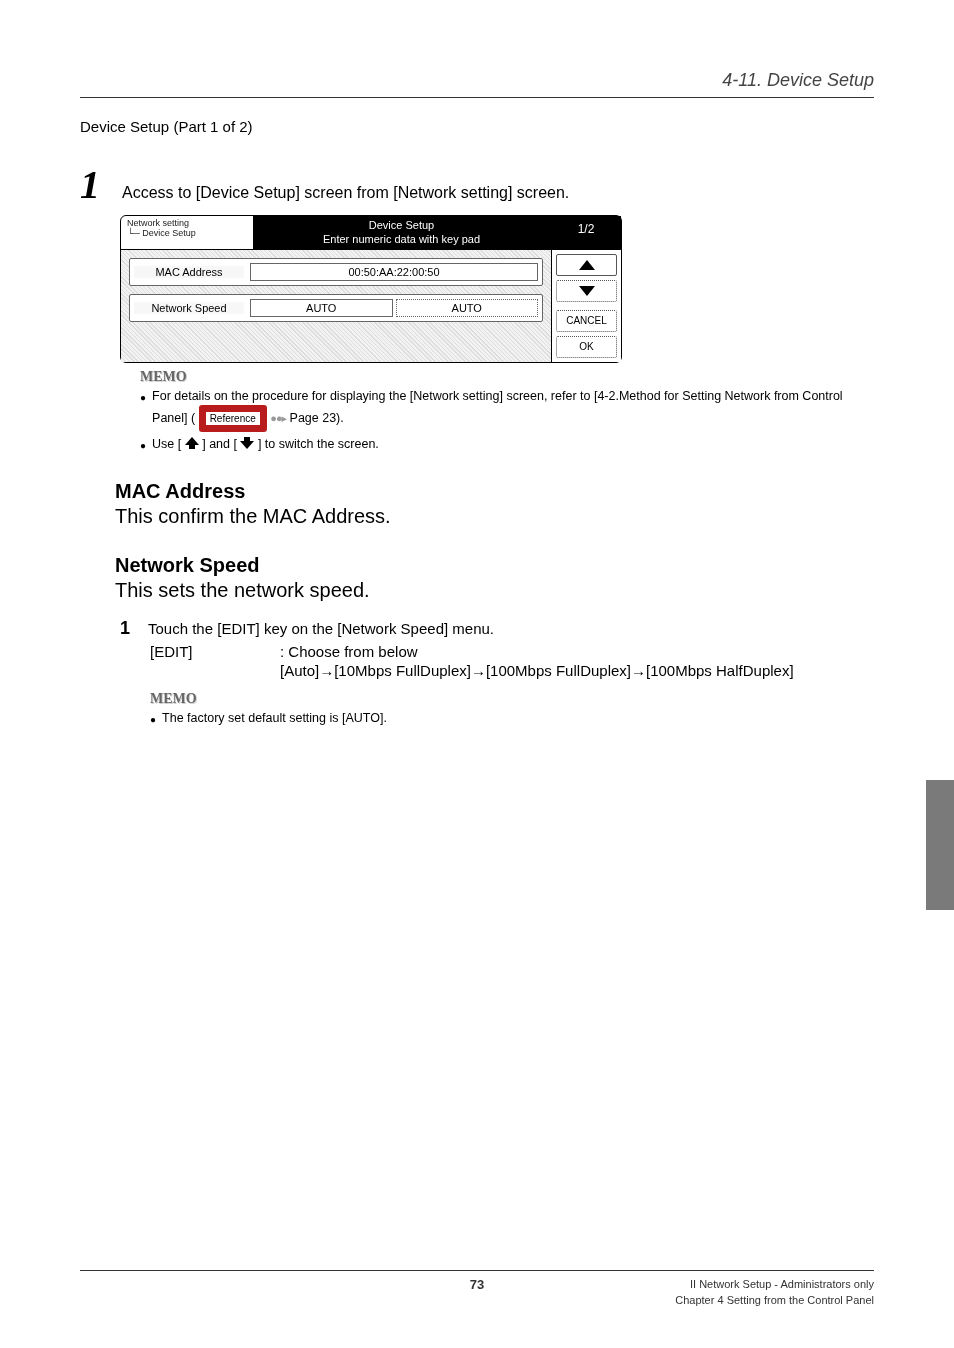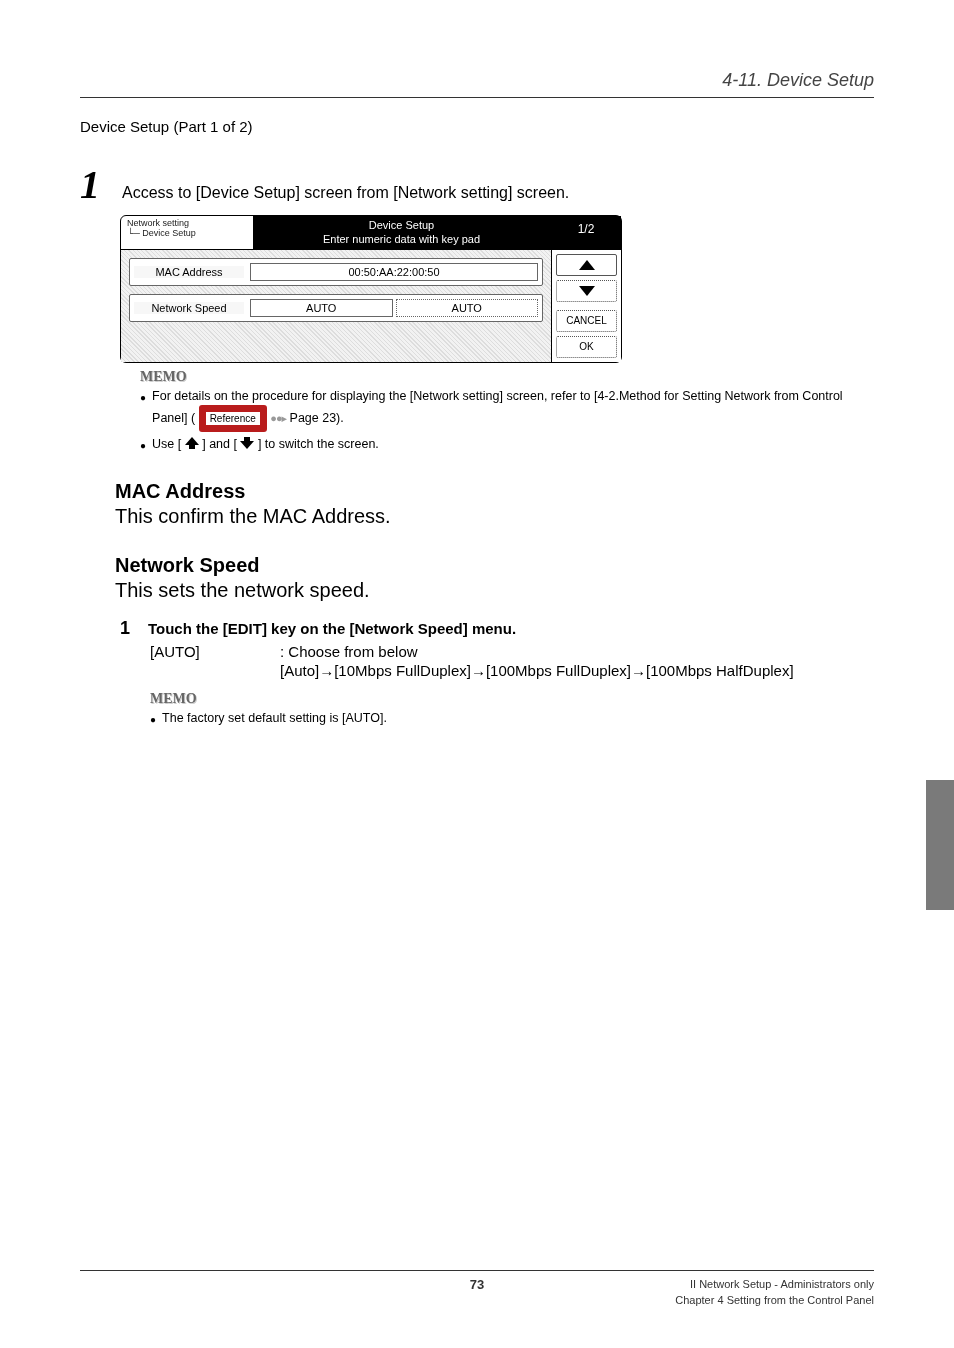--- a/index.html
+++ b/index.html
@@ -214,21 +214,21 @@
     align-items: baseline;
     gap: 10px;
     margin: 16px 0 4px 40px;
   }
   .sub-step-num {
     font-weight: bold;
     font-size: 18px;
     width: 18px;
   }
   .sub-step-text {
-    font-weight: bold;
+    font-weight: normal;
     font-size: 15px;
   }
   .edit-row {
     display: flex;
     margin-left: 70px;
     font-size: 15px;
     gap: 10px;
   }
   .edit-label { width: 120px; }
   .edit-sub {
@@ -368,21 +368,21 @@
   <div class="body-text">This confirm the MAC Address.</div>
 
   <div class="h2-like">Network Speed</div>
   <div class="body-text">This sets the network speed.</div>
 
   <div class="sub-step-row">
     <div class="sub-step-num">1</div>
     <div class="sub-step-text">Touch the [EDIT] key on the [Network Speed] menu.</div>
   </div>
   <div class="edit-row">
-    <div class="edit-label">[AUTO]</div>
+    <div class="edit-label">[EDIT]</div>
     <div>: Choose from below</div>
   </div>
   <div class="edit-sub">[Auto]→[10Mbps FullDuplex]→[100Mbps FullDuplex]→[100Mbps HalfDuplex]</div>
 
   <div class="memo-block" style="margin-left:70px; margin-top:12px;">
     <div class="memo-title">MEMO</div>
     <div class="memo-item">
       <span class="bullet">●</span>
       <span>The factory set default setting is [AUTO].</span>
     </div>

